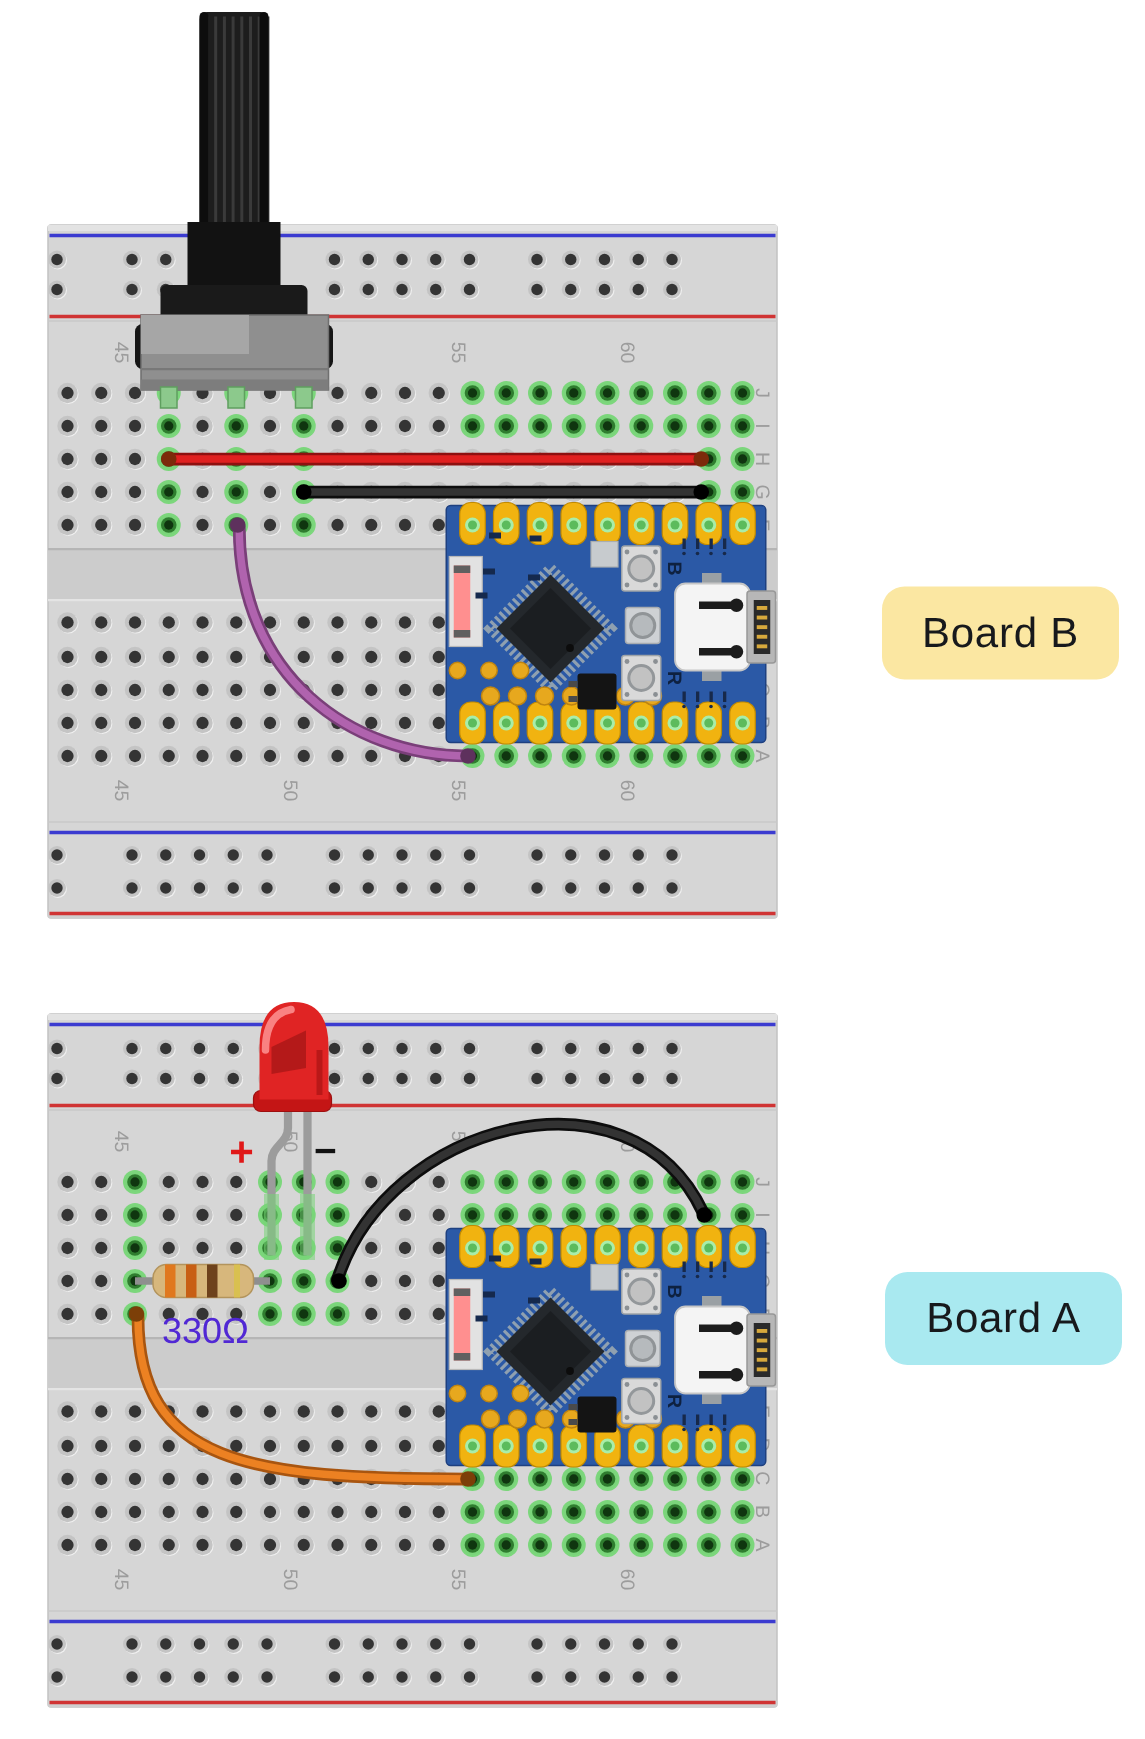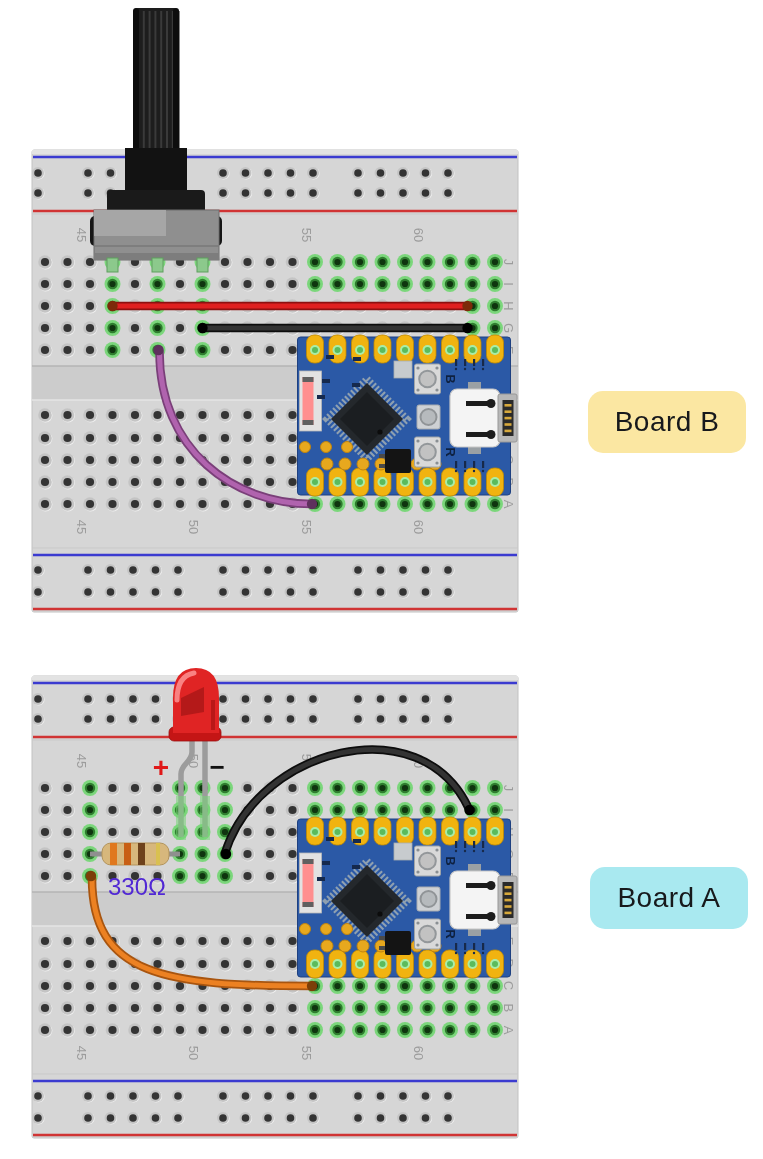--- a/index.html
+++ b/index.html
@@ -3,21 +3,21 @@
 <meta charset="utf-8">
 <style>
   html,body{margin:0;padding:0;background:#ffffff;}
   #stage{position:relative;width:763px;height:1159px;background:#ffffff;overflow:hidden;
          font-family:"Liberation Sans","DejaVu Sans",sans-serif;}
   #stage svg{position:absolute;left:0;top:0;}
   .board-tag{position:absolute;width:158px;height:62px;border-radius:15px;
              display:flex;align-items:center;justify-content:center;
              font-size:28px;font-weight:500;color:#17191c;letter-spacing:.5px;}
   #tag-b{left:588px;top:391px;}
-  #tag-a{left:590px;top:867px;}
+  #tag-a{left:590px;top:848px;}
 </style>
 </head>
 <body>
 
 <div id="stage">
   <svg id="scene" width="763" height="1159" viewBox="0 0 763 1159">
       <g>
         <rect x="32" y="150" width="486" height="462" rx="2" fill="#d6d6d6" stroke="#c2c2c2" stroke-width="1"></rect>
         <rect x="32" y="150" width="486" height="4" fill="#e3e3e3"></rect>
         <rect x="32" y="608" width="486" height="4" fill="#cfcfcf"></rect>

